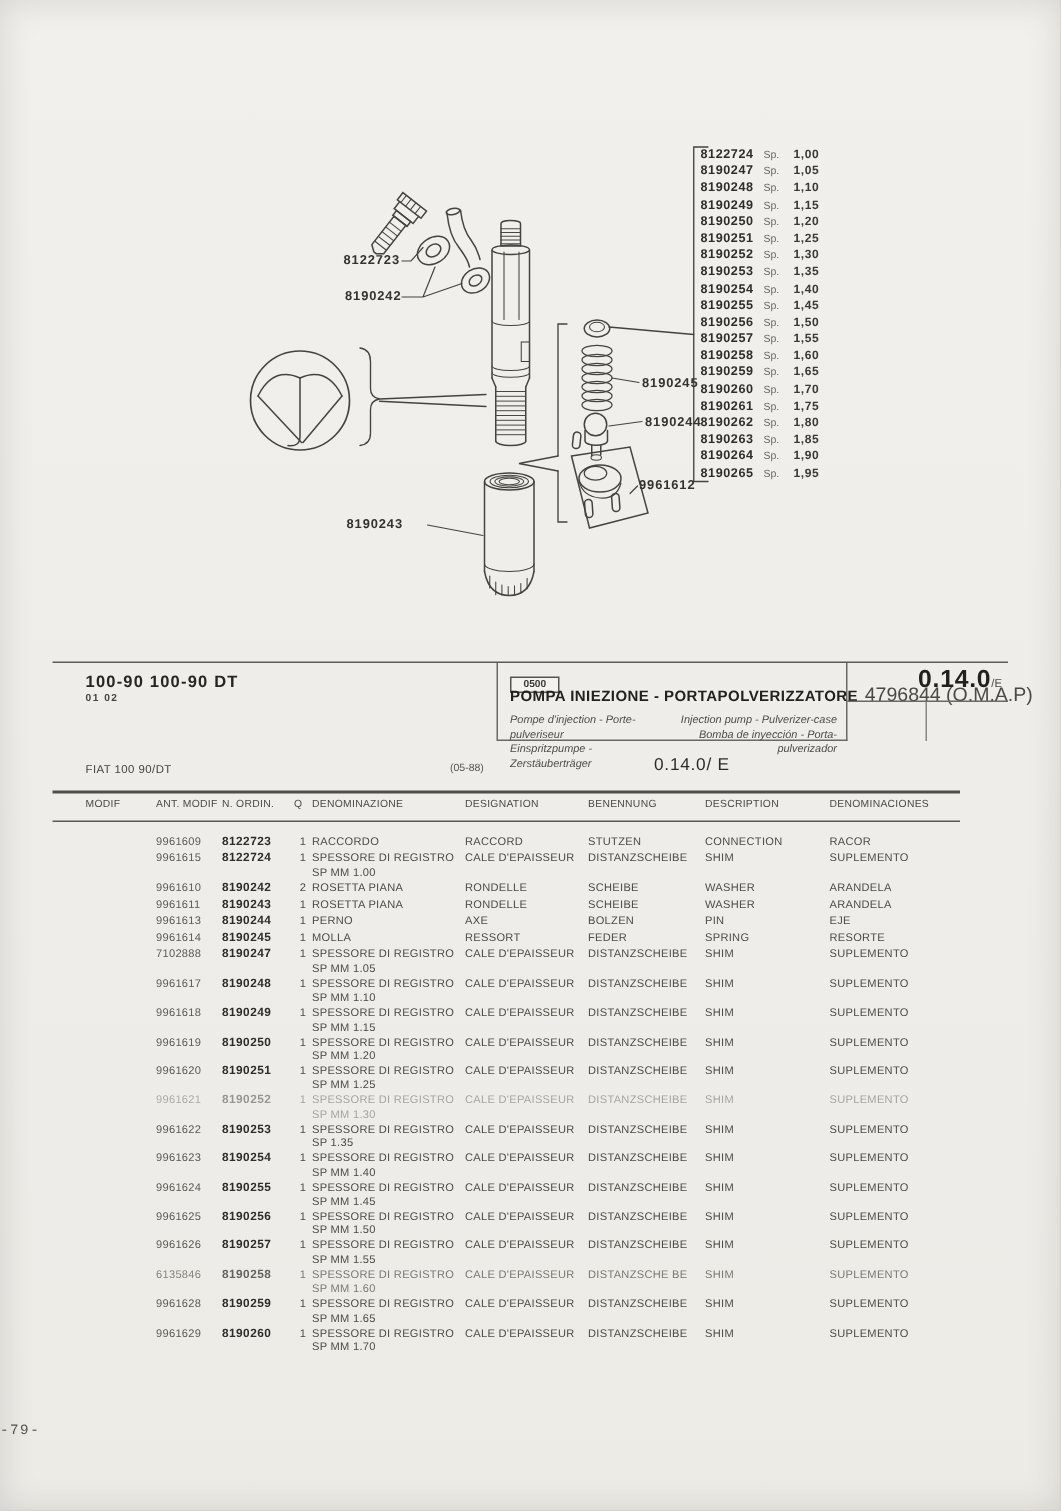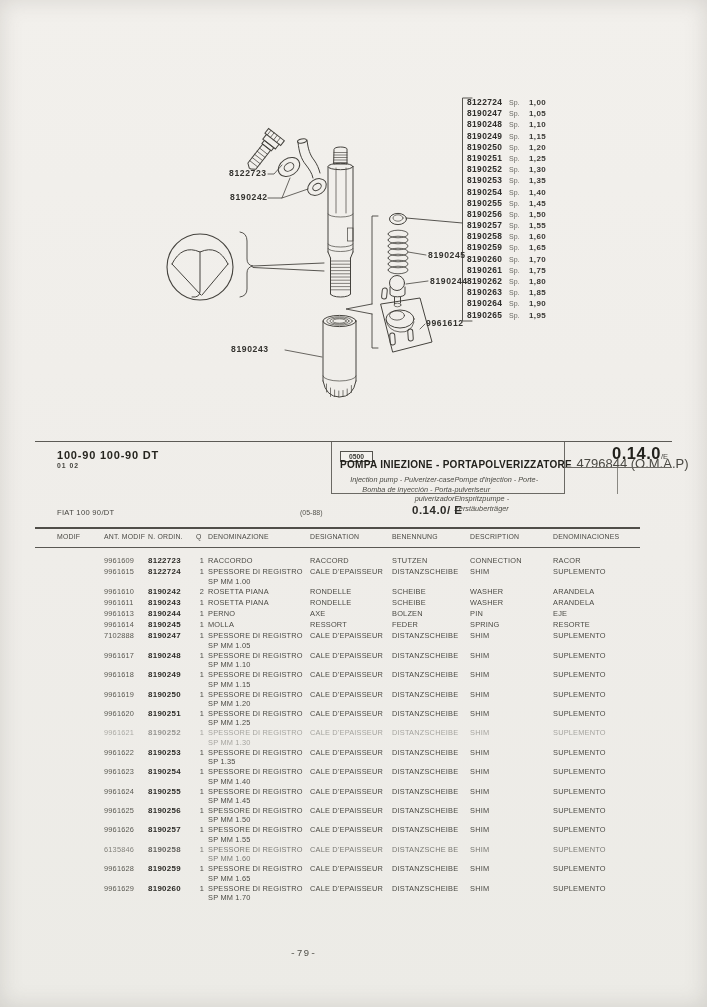--- a/index.html
+++ b/index.html
@@ -35,38 +35,38 @@
   .hdr-right{position:absolute;left:530px;top:0;width:107px;height:52px;}
   .sect-code{border-bottom:1px solid #6b6964;text-align:right;padding:2px 4px 1px 0;height:26px;}
   .sect-big{font-size:16.5px;font-weight:700;color:#22211c;letter-spacing:.5px;}
   .sect-suf{font-size:7.5px;font-weight:400;color:#4a4943;}
   .sect-div{position:absolute;left:52px;top:26px;width:1px;height:26px;background:#8a8882;}
 
   
   .subhdr{position:absolute;left:0;top:503px;width:578px;height:18px;font-size:7.6px;color:#45443f;}
   .sh-model{position:absolute;left:57px;top:5px;letter-spacing:.3px;}
   .sh-date{position:absolute;left:300px;top:6px;font-size:7px;color:#55544e;}
-  .sh-sect{position:absolute;left:412px;top:1px;font-size:11.5px;font-weight:700;color:#2c2b27;letter-spacing:.5px;}
+  .sh-sect{position:absolute;left:436px;top:1px;font-size:11.5px;font-weight:400;color:#2c2b27;letter-spacing:.5px;}
   .rule-thick{position:absolute;left:35px;top:527px;width:605px;height:2.4px;background:#504e49;}
   .rule-thin{position:absolute;left:35px;top:547px;width:605px;height:1.4px;background:#5a5853;}
 
   
   .tgrid{display:grid;grid-template-columns:47px 44px 48px 12px 102px 82px 78px 83px 1fr;padding-left:22px;}
   .thead{position:absolute;left:35px;top:533px;width:637px;font-size:6.9px;letter-spacing:.2px;color:#4a4944;}
   .tbody{position:absolute;left:35px;top:556px;width:637px;}
   .t-row{margin-bottom:.6px;}
   .t-row .c{font-size:7.4px;line-height:9.4px;color:#4b4a44;letter-spacing:.2px;min-height:10.6px;}
   .t-row .ant{color:#5a5952;}
   .t-row .ordin{font-size:7.9px;font-weight:700;color:#2d2c28;letter-spacing:.3px;}
   .t-row .q{text-align:center;}
   .t-row .l2{display:block;}
   .t-row.dim{opacity:.45;}
   .t-row.dim2{opacity:.72;}
 
-  .page-num{position:absolute;left:0;top:948px;width:607px;text-align:center;
+  .page-num{position:absolute;left:0;top:948px;width:607px;
             font-size:9.5px;letter-spacing:1px;color:#504f49;font-family:"Liberation Mono",monospace;}
 </style>
 </head>
 <body>
 
 <div class="page">
 
   <div class="diagram">
     <svg width="707" height="436" viewBox="0 0 707 436">
       <g stroke="#45433e" stroke-width="1" fill="none" stroke-linecap="round">
@@ -323,27 +323,27 @@
       <div class="models">100-90 100-90 DT</div>
       <div class="model-codes">01 02</div>
     </div>
     <div class="hdr-mid">
       <span class="code-box">0500</span>
       <div class="title-line">
         <span class="title-main">POMPA INIEZIONE - PORTAPOLVERIZZATORE</span>
         <span class="title-ref">4796844 (O.M.A.P)</span>
       </div>
       <div class="subs">
+        <div class="col">
+          <div>Pompe d'injection - Porte-pulveriseur</div>
+          <div>Einspritzpumpe - Zerstäuberträger</div>
+        </div>
         <div class="col r">
           <div>Injection pump - Pulverizer-case</div>
           <div>Bomba de inyección - Porta-pulverizador</div>
-        </div>
-        <div class="col">
-          <div>Pompe d'injection - Porte-pulveriseur</div>
-          <div>Einspritzpumpe - Zerstäuberträger</div>
         </div>
       </div>
     </div>
     <div class="hdr-right">
       <div class="sect-code">
         <span class="sect-big">0.14.0</span><span class="sect-suf">/E</span>
       </div>
       <div class="sect-div"></div>
     </div>
   </div>

